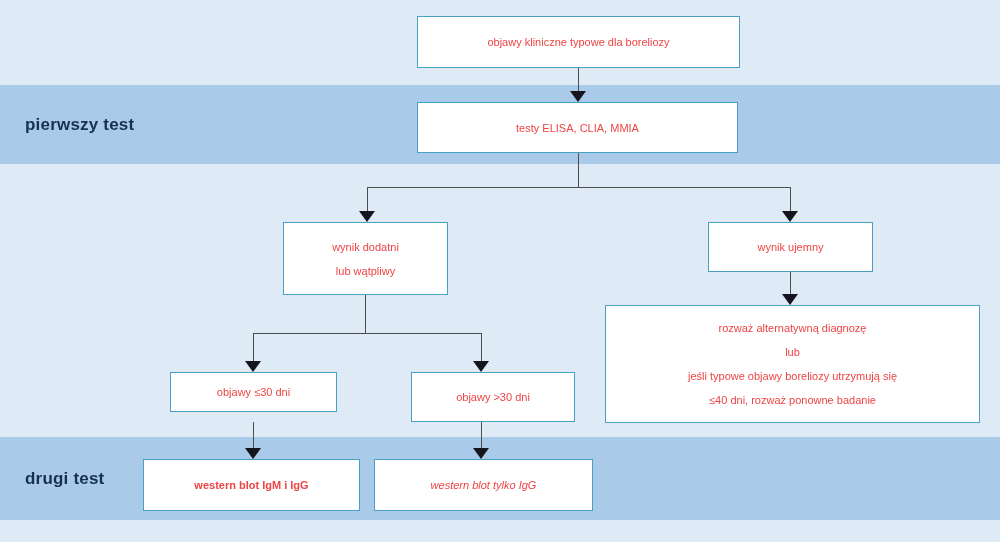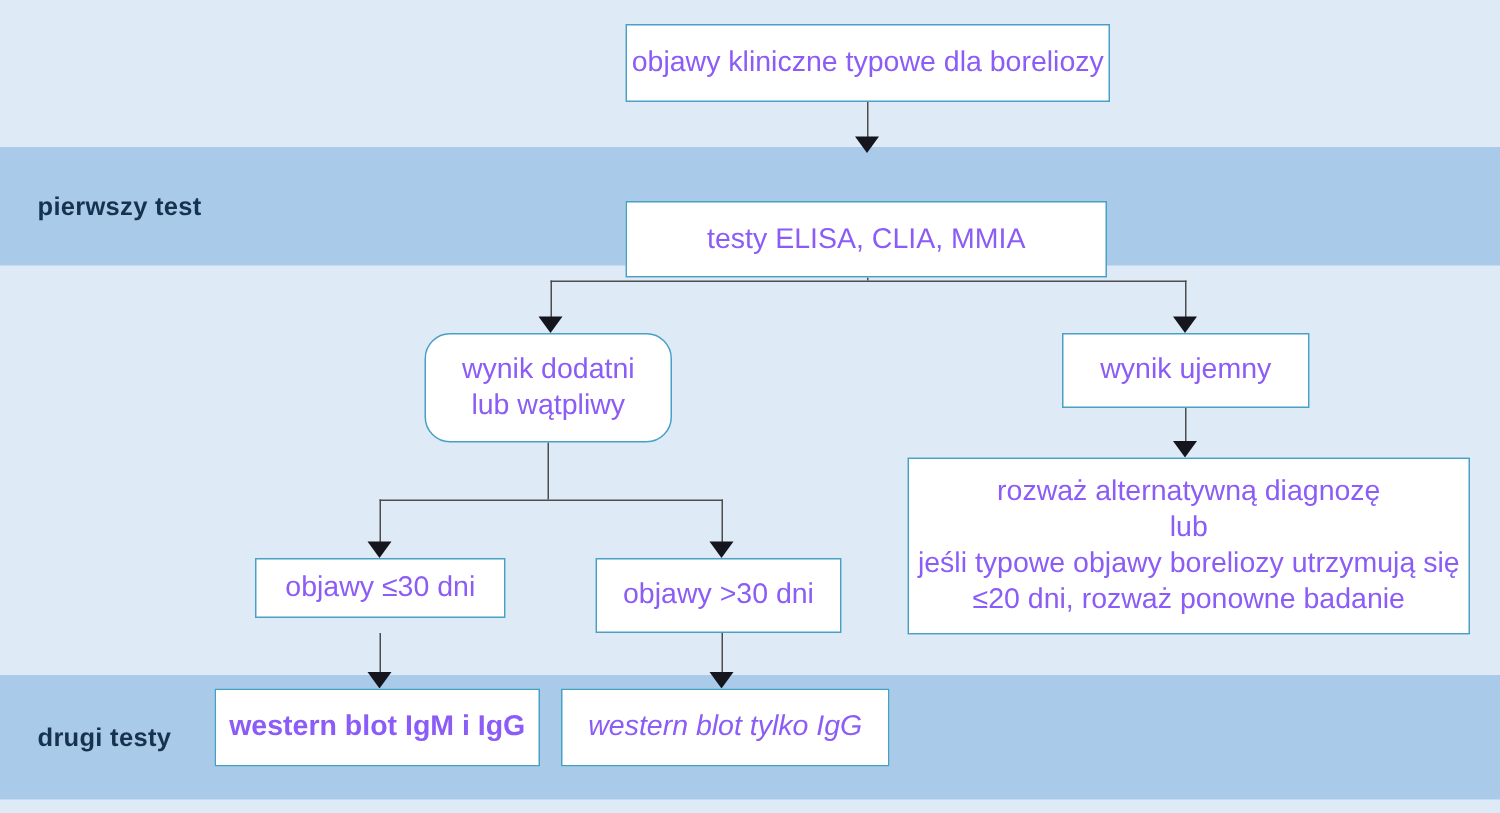--- a/index.html
+++ b/index.html
@@ -14,52 +14,51 @@
     background: #dfeaf7;
     overflow: hidden;
   }
   .band {
     position: absolute;
     left: 0;
     width: 1000px;
     background: #a9cae9;
     display: flex;
     align-items: center;
-    margin-top: 13px;
   }
   .band-1 { top: 85px;  height: 79px; }
   .band-2 { top: 437px; height: 83px; }
   .band-label {
     margin-left: 25px;
     font-size: 17px;
     font-weight: bold;
     color: #16324f;
     letter-spacing: 0.2px;
   }
   .node {
     position: absolute;
     box-sizing: border-box;
     background: #ffffff;
     border: 1.5px solid #48a1c5;
-    color: #8b5cf6;
-    font-size: 19px;
+    color: #ef4444;
+    font-size: 11px;
     display: flex;
     align-items: center;
     justify-content: center;
     text-align: center;
     white-space: pre-line;
     line-height: 24px;
   }
   .node-clinical  { left: 417px; top: 16px;  width: 323px; height: 52px; }
-  .node-elisa     { left: 417px; top: 102px; width: 321px; height: 51px; margin-top: 32px; }
-  .node-positive  { left: 283px; top: 222px; width: 165px; height: 73px; border-radius: 17px; }
+  .node-elisa     { left: 417px; top: 102px; width: 321px; height: 51px; }
+  .node-positive  { left: 283px; top: 222px; width: 165px; height: 73px; }
   .node-negative  { left: 708px; top: 222px; width: 165px; height: 50px; }
   .node-alt       { left: 605px; top: 305px; width: 375px; height: 118px; }
   .node-le30      { left: 170px; top: 372px; width: 167px; height: 40px; }
-  .node-gt30      { left: 397px; top: 372px; width: 164px; height: 50px; }
+  .node-gt30      { left: 411px; top: 372px; width: 164px; height: 50px; }
   .node-wb1       { left: 143px; top: 459px; width: 217px; height: 52px; font-weight: bold; }
   .node-wb2       { left: 374px; top: 459px; width: 219px; height: 52px; font-style: italic; }
   .vline {
     position: absolute;
     width: 1px;
     background: #4d4d4d;
   }
   .hline {
     position: absolute;
     height: 1px;
@@ -76,21 +75,21 @@
 </style>
 </head>
 <body>
 
 <div class="canvas">
 
   <div class="band band-1">
     <span class="band-label">pierwszy test</span>
   </div>
   <div class="band band-2">
-    <span class="band-label">drugi testy</span>
+    <span class="band-label">drugi test</span>
   </div>
 
   <div class="vline" style="left:578px; top:68px; height:25px;"></div>
   <div class="arrowhead" style="left:570px; top:91px;"></div>
 
   <div class="vline" style="left:578px; top:153px; height:34px;"></div>
   <div class="hline" style="left:367px; top:187px; width:424px;"></div>
   <div class="vline" style="left:367px; top:187px; height:25px;"></div>
   <div class="arrowhead" style="left:359px; top:211px;"></div>
   <div class="vline" style="left:790px; top:187px; height:25px;"></div>
@@ -112,19 +111,19 @@
   <div class="arrowhead" style="left:473px; top:448px;"></div>
 
   <div class="node node-clinical">objawy kliniczne typowe dla boreliozy</div>
   <div class="node node-elisa">testy ELISA, CLIA, MMIA</div>
   <div class="node node-positive">wynik dodatni
 lub wątpliwy</div>
   <div class="node node-negative">wynik ujemny</div>
   <div class="node node-alt">rozważ alternatywną diagnozę
 lub
 jeśli typowe objawy boreliozy utrzymują się
-≤20 dni, rozważ ponowne badanie</div>
+≤40 dni, rozważ ponowne badanie</div>
   <div class="node node-le30">objawy ≤30 dni</div>
   <div class="node node-gt30">objawy &gt;30 dni</div>
   <div class="node node-wb1">western blot IgM i IgG</div>
   <div class="node node-wb2">western blot tylko IgG</div>
 
 </div>
 
 </body></html>

